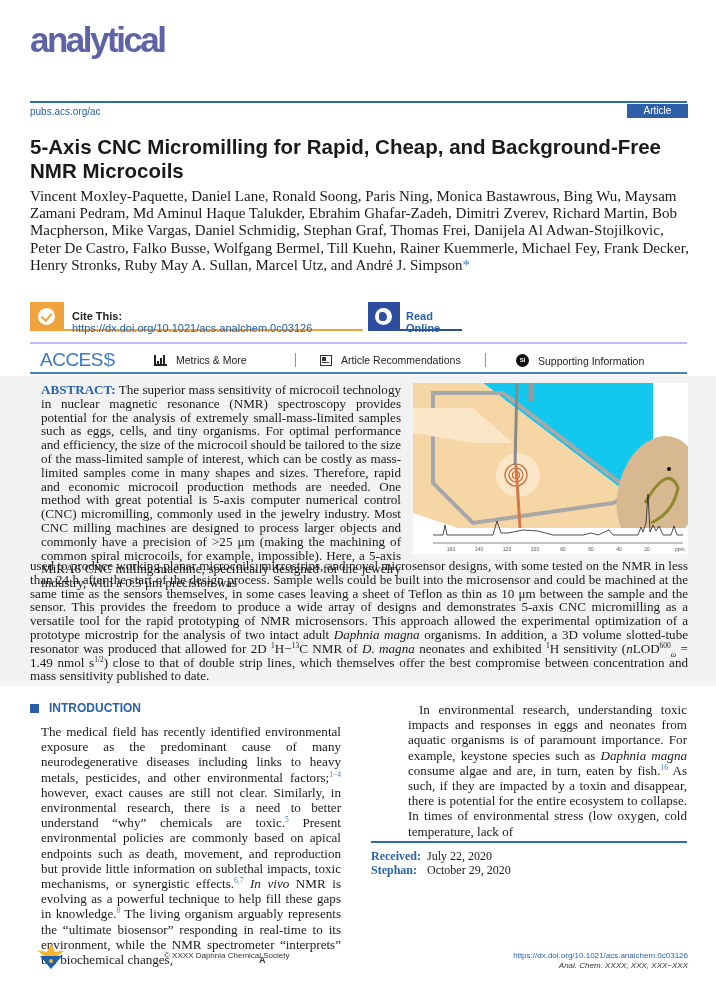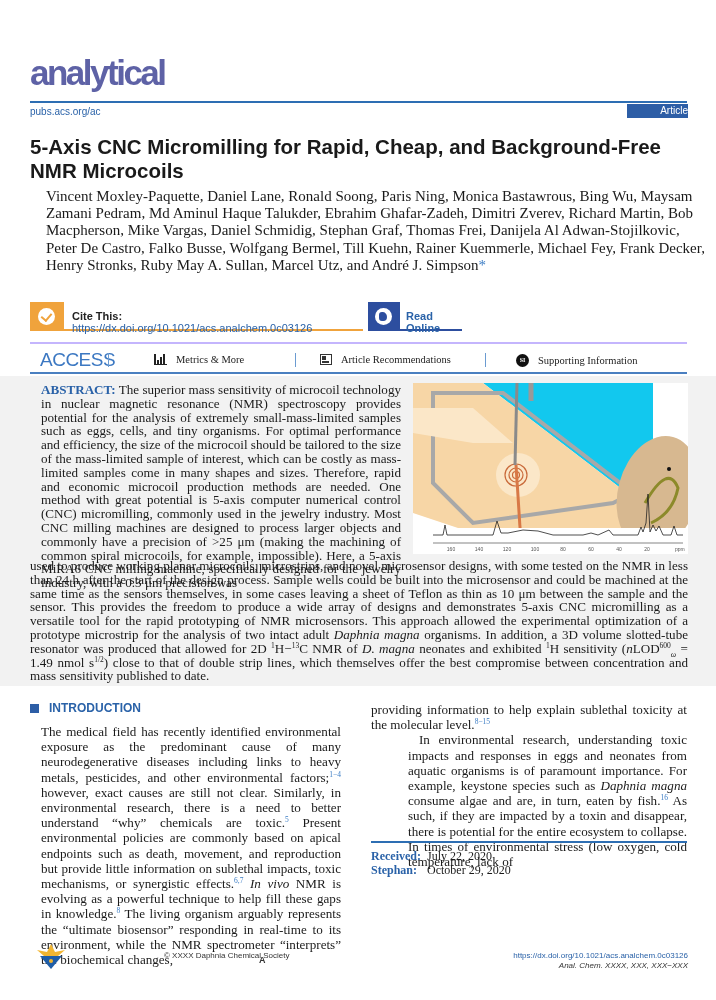--- a/index.html
+++ b/index.html
@@ -1,45 +1,45 @@
 <!DOCTYPE html>
 <html><head>
 <meta charset="utf-8">
 <style>
   * { box-sizing: border-box; margin: 0; padding: 0; }
   body { width: 716px; height: 1000px; background: #ffffff; position: relative; overflow: hidden;
          font-family: "Liberation Serif", serif; color: #1a1a1a; }
   .abs { position: absolute; }
   .logo { left: 30px; top: 20px; width: 220px; height: 60px; font-family: "Liberation Sans", sans-serif; font-weight: bold; }
-  .logo .l1 { position: absolute; left: 0; top: 0; font-size: 35px; color: #5e62a6; letter-spacing: -2.5px; line-height: 40px; margin-top: 33px; }
+  .logo .l1 { position: absolute; left: 0; top: 0; font-size: 35px; color: #5e62a6; letter-spacing: -2.5px; line-height: 40px; }
   .logo .l2 { position: absolute; left: 52px; top: 26px; font-size: 31px; color: #8a1c24; letter-spacing: -1.5px; line-height: 36px; }
   .rule-blue { left: 30px; width: 657px; height: 2px; background: #2d6eb3; }
   .site-url { left: 30px; top: 106px; font-family: "Liberation Sans", sans-serif; font-size: 10px; color: #2a62a8; }
   .article-tag { left: 627px; top: 104px; width: 61px; height: 14px; background: #2d5ea6; color: #fff;
-                 font-family: "Liberation Sans", sans-serif; font-size: 10px; text-align: right; line-height: 14px; }
+                 font-family: "Liberation Sans", sans-serif; font-size: 10px; text-align: center; line-height: 14px; }
   .title { left: 30px; top: 135px; width: 660px; font-family: "Liberation Sans", sans-serif; font-size: 20.5px; font-weight: bold;
            line-height: 24px; color: #1a1a1a; }
-  .authors { left: 46px; top: 188px; width: 660px; font-size: 15px; line-height: 17.2px; color: #1a1a1a; }
+  .authors { left: 30px; top: 188px; width: 660px; font-size: 15px; line-height: 17.2px; color: #1a1a1a; }
   .authors .star { color: #3b7cc4; }
   .cite-box { left: 30px; top: 302px; width: 333px; height: 29px; border-bottom: 2px solid #f0a33c; }
   .cite-icon { position: absolute; left: 0; top: 0; width: 34px; height: 29px; background: #f0a33c; }
   .cite-icon .circ { position: absolute; left: 8px; top: 6px; width: 17px; height: 17px; border-radius: 50%; background: #fff; }
   .cite-icon .circ:after { content: ""; position: absolute; left: 5px; top: 3px; width: 5px; height: 8px; border: solid #f0a33c; border-width: 0 2.5px 2.5px 0; transform: rotate(40deg); }
   .cite-text { position: absolute; left: 42px; top: 8px; font-family: "Liberation Sans", sans-serif; font-size: 11px; }
   .cite-label { font-weight: bold; color: #222; }
   .cite-link { color: #2a62a8; }
   .read-box { left: 368px; top: 302px; width: 94px; height: 29px; border-bottom: 2px solid #2d4e9f; }
   .read-icon { position: absolute; left: 0; top: 0; width: 32px; height: 29px; background: #2d4e9f; }
   .read-icon .glob { position: absolute; left: 7px; top: 6px; width: 17px; height: 17px; border-radius: 50%; background: #fff; }
   .read-icon .glob:after { content: ""; position: absolute; left: 4px; top: 4px; width: 8px; height: 9px; border-radius: 40% 60% 50% 40%; background: #2d4e9f; }
   .read-text { position: absolute; left: 38px; top: 8px; font-family: "Liberation Sans", sans-serif; font-size: 11px; font-weight: bold; color: #2a62a8; }
   .access-bar { left: 30px; top: 342px; width: 657px; height: 32px; border-top: 2px solid #c4b5fd; border-bottom: 2px solid #4a7fc0; }
   .access-label { position: absolute; left: 10px; top: 5px; font-family: "Liberation Sans", sans-serif; font-size: 19px; color: #3c78c2; letter-spacing: -0.5px; }
   .access-sep { position: absolute; top: 9px; width: 1px; height: 14px; background: #6b9bd1; }
-  .acc-item { position: absolute; top: 10px; font-family: Liberation Serif, serif; font-size: 10.5px; color: #222; display: flex; align-items: center; gap: 9px; }
+  .acc-item { position: absolute; top: 10px; font-family: Liberation Sans, sans-serif; font-size: 10.5px; color: #222; display: flex; align-items: center; gap: 9px; }
   .ico-metrics { width: 13px; height: 11px; position: relative; }
   .ico-metrics span { position: absolute; bottom: 0; width: 2px; background: #222; }
   .ico-rec { width: 12px; height: 11px; border: 1.5px solid #333; position: relative; }
   .ico-rec:before { content: ""; position: absolute; left: 1px; top: 1px; width: 4px; height: 4px; background: #333; }
   .ico-rec:after { content: ""; position: absolute; left: 1px; top: 6px; width: 7px; height: 1.5px; background: #333; }
   .ico-si { width: 13px; height: 13px; border-radius: 50%; background: #111; color: #fff; font-size: 6px; font-weight: bold; text-align: center; line-height: 13px; }
   .abstract-box { left: 0; top: 376px; width: 716px; height: 310px; background: #f2f2f2; }
   .abs-text { font-size: 13.1px; line-height: 13.8px; text-align: justify; color: #1a1a1a; }
   .abs-label { color: #2a62a8; font-weight: bold; }
   .abs-col { left: 41px; top: 383px; width: 360px; }
@@ -174,21 +174,20 @@
   <span class="sq"></span>
   <span>INTRODUCTION</span>
 </div>
 
 <p class="abs col-left body-text">
   <span>The medical field has recently identified environmental exposure as the predominant cause of many neurodegenerative diseases including links to heavy metals, pesticides, and other environmental factors;</span><sup>1−4</sup><span> however, exact causes are still not clear. Similarly, in environmental research, there is a need to better understand “why” chemicals are toxic.</span><sup>5</sup><span> Present environmental policies are commonly based on apical endpoints such as death, movement, and reproduction but provide little information on sublethal impacts, toxic mechanisms, or synergistic effects.</span><sup>6,7</sup>
   <i>In vivo</i><span> NMR is evolving as a powerful technique to help fill these gaps in knowledge.</span><sup>8</sup><span id="p1e-left"> The living organism arguably represents the “ultimate biosensor” responding in real-time to its environment, while the NMR spectrometer “interprets” the biochemical changes, </span>
 </p>
 
 <div class="abs col-right body-text">
-  <p><span id="p1e-right">providing information to help explain sublethal toxicity at the molecular level.</span><sup>8−15</sup></p>
   <p style="text-indent:11px;margin-left:37px;">
     <span>In environmental research, understanding toxic impacts and responses in eggs and neonates from aquatic organisms is of paramount importance. For example, keystone species such as </span><i>Daphnia magna</i><span> consume algae and are, in turn, eaten by fish.</span><sup>16</sup><span> As such, if they are impacted by a toxin and disappear, there is potential for the entire ecosystem to collapse. In times of environmental stress (low oxygen, cold temperature, lack of</span>
   </p>
 </div>
 
 <div class="abs dates-rule"></div>
 <div class="abs dates">
   <div><span class="k">Received:</span> <span>July 22, 2020</span></div>
   <div><span class="k">Stephan:</span> <span>October 29, 2020</span></div>
 </div>

